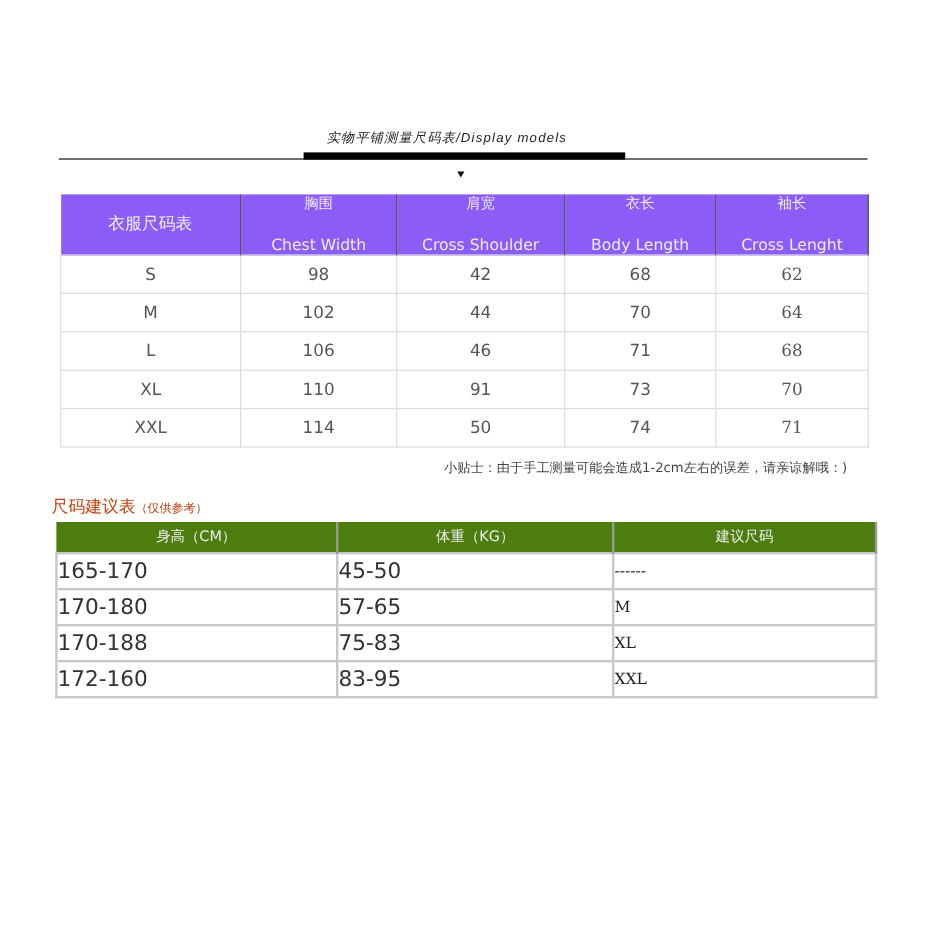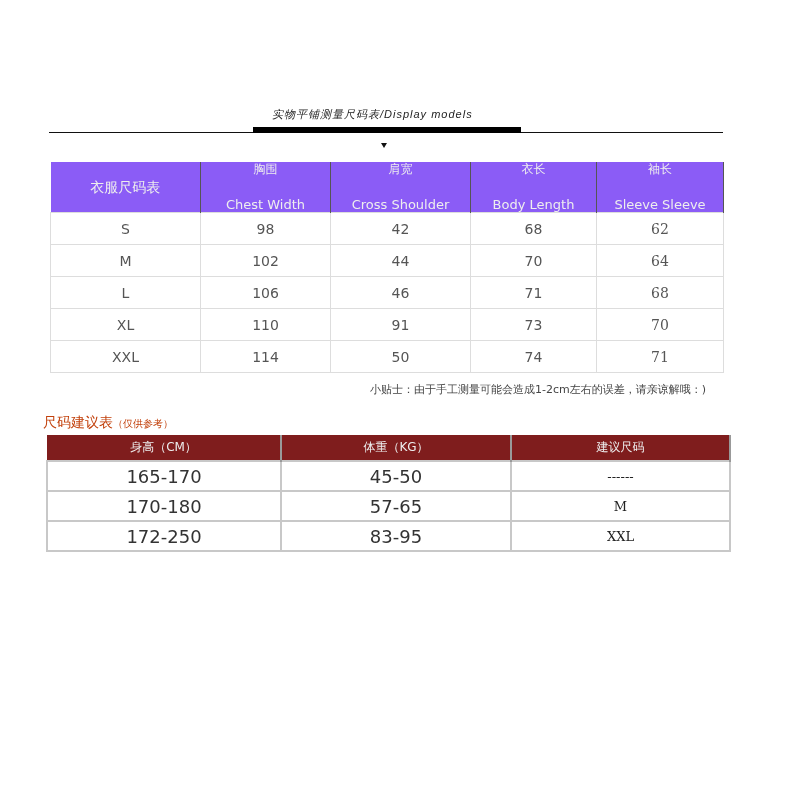--- a/index.html
+++ b/index.html
@@ -15,22 +15,22 @@
     .t1 th .en { font-size: 13px; margin-top: 20px; }
     .t1 th.first { font-size: 14px; }
     .t1 td { height: 31px; border: 1px solid #ddd; text-align: center; font-size: 14px; color: #555; padding: 0; }
     .t1 td.serif { font-family: "DejaVu Serif", serif; text-align: center; }
 
     .tip { position: absolute; left: 370px; top: 382px; font-size: 11px; color: #444; white-space: nowrap; }
 
     .t2-title { position: absolute; left: 43px; top: 414px; font-size: 14px; color: #c2410c; white-space: nowrap; }
     .t2-title .small { font-size: 10px; }
     .t2 { left: 46px; top: 435px; width: 683px; }
-    .t2 th { background: #7f1d1d; color: #eee; font-weight: normal; font-size: 12px; height: 25px; border-right: 2px solid #999; padding: 0; }
-    .t2 td { height: 28px; border: 2px solid #c8c8c8; text-align: center; font-size: 18px; color: #333; padding: 0; }
+    .t2 th { background: #4d7c0f; color: #eee; font-weight: normal; font-size: 12px; height: 25px; border-right: 2px solid #999; padding: 0; }
+    .t2 td { height: 28px; border: 2px solid #c8c8c8; font-size: 18px; color: #333; padding: 0; }
     .t2 td.size { font-family: "DejaVu Serif", serif; font-size: 13px; color: #222; }
   </style>
 </head>
 <body>
 
 <div class="title">实物平铺测量尺码表/Display models</div>
 <div class="title-line"></div>
 <div class="title-bar"></div>
 <div class="title-arrow"></div>
 
@@ -52,21 +52,21 @@
       <th>
           <div>肩宽</div>
           <div class="en">Cross Shoulder</div>
         </th>
       <th>
           <div>衣长</div>
           <div class="en">Body Length</div>
         </th>
       <th>
           <div>袖长</div>
-          <div class="en">Sleeve Sleeve</div>
+          <div class="en">Cross Lenght</div>
         </th>
     </tr>
   </thead>
   <tbody>
     <tr>
       <td>S</td>
       <td>98</td>
       <td>42</td>
       <td>68</td>
       <td class="serif">62</td>
@@ -126,18 +126,23 @@
       <td>165-170</td>
       <td>45-50</td>
       <td class="size">------</td>
     </tr>
     <tr>
       <td>170-180</td>
       <td>57-65</td>
       <td class="size">M</td>
     </tr>
     <tr>
-      <td>172-250</td>
+      <td>170-188</td>
+      <td>75-83</td>
+      <td class="size">XL</td>
+    </tr>
+    <tr>
+      <td>172-160</td>
       <td>83-95</td>
       <td class="size">XXL</td>
     </tr>
   </tbody>
 </table>
 
 </body></html>

